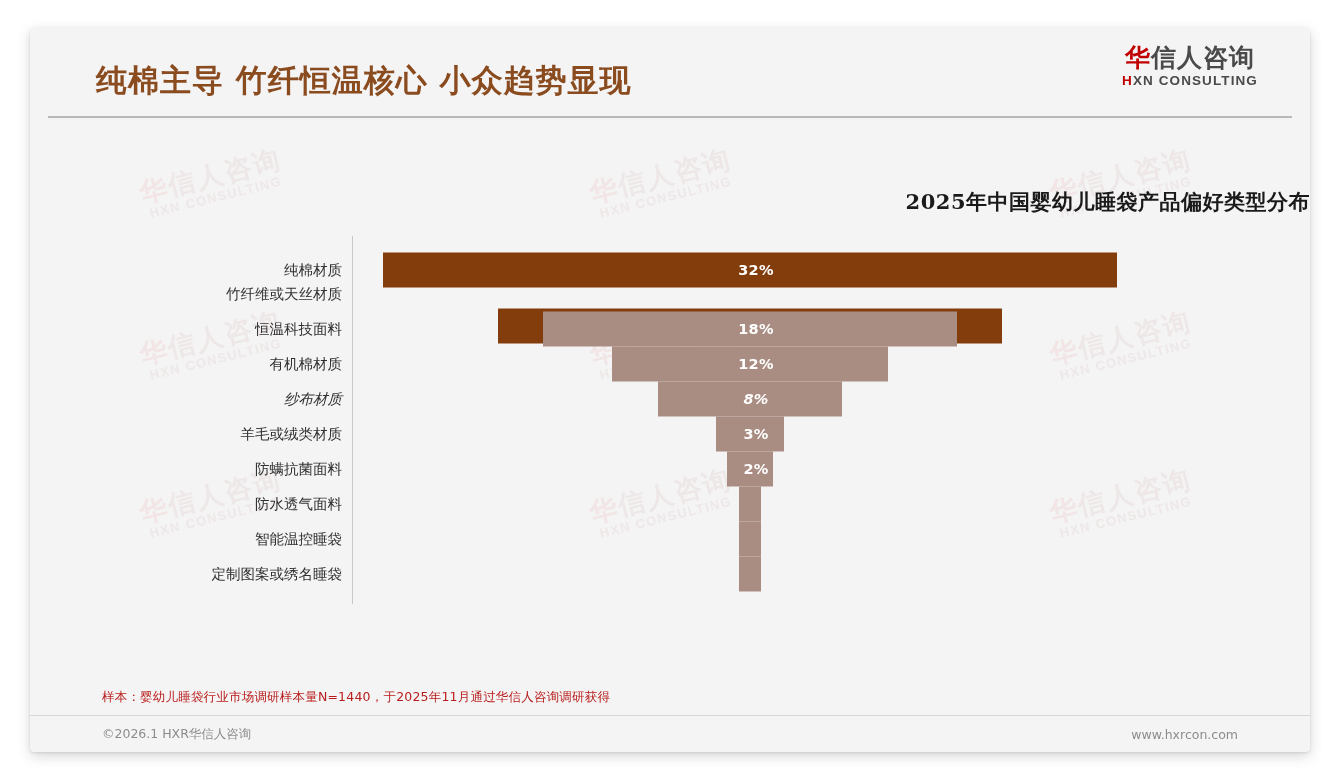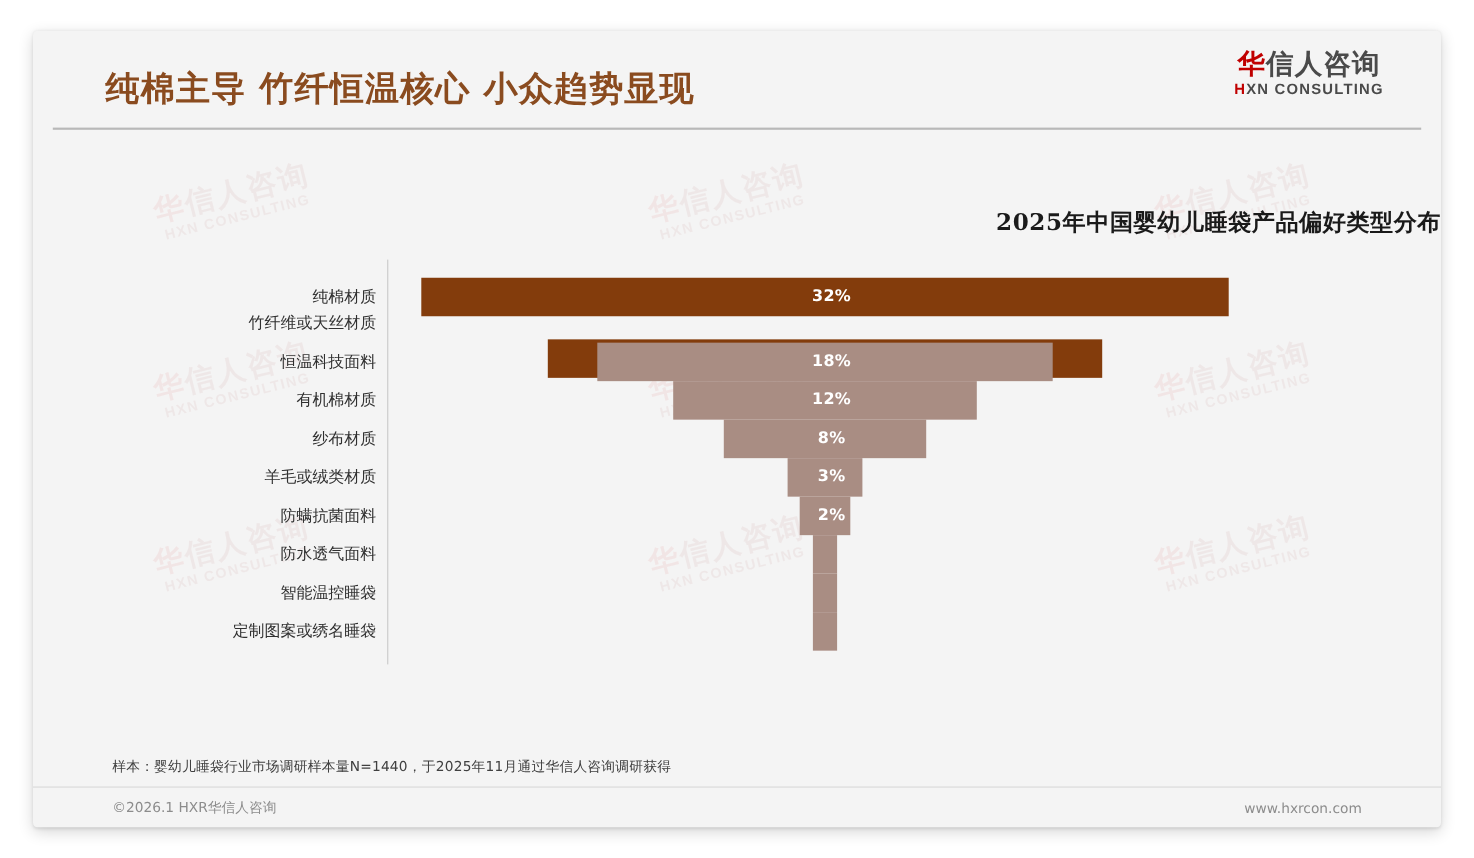--- a/index.html
+++ b/index.html
@@ -180,21 +180,21 @@
   #footnote-wrap {
     position: absolute;
     left: 0;
     bottom: 46px;
     width: 1280px;
     padding: 0 72px;
   }
   #footnote {
     font-family: "DejaVu Sans", "Liberation Sans", sans-serif;
     font-size: 12.5px;
-    color: #404040;
+    color: #b91c1c;
     letter-spacing: 0.2px;
     white-space: nowrap;
   }
   #footnote-rule {
     position: absolute;
     left: 0;
     bottom: 36px;
     width: 1280px;
     height: 1px;
     background: #d7d7d7;
@@ -296,21 +296,21 @@
           <div class="bar" style="left: 513.45px; width: 413.1px; background: rgb(169, 141, 131);">
             <span class="bar-value">18%</span>
           </div>
         </div>
         <div class="row" style="top: 110px;">
           <div class="row-label">有机棉材质</div>
           <div class="bar" style="left: 582.3px; width: 275.4px; background: rgb(169, 141, 131);">
             <span class="bar-value">12%</span>
           </div>
         </div>
-        <div class="row" style="top: 145px;">
+        <div class="row" style="top: 145px; font-style: italic;">
           <div class="row-label">纱布材质</div>
           <div class="bar" style="left: 628.2px; width: 183.6px; background: rgb(169, 141, 131);">
             <span class="bar-value">8%</span>
           </div>
         </div>
         <div class="row" style="top: 180px;">
           <div class="row-label">羊毛或绒类材质</div>
           <div class="bar" style="left: 685.575px; width: 68.85px; background: rgb(169, 141, 131);">
             <span class="bar-value">3%</span>
           </div>

